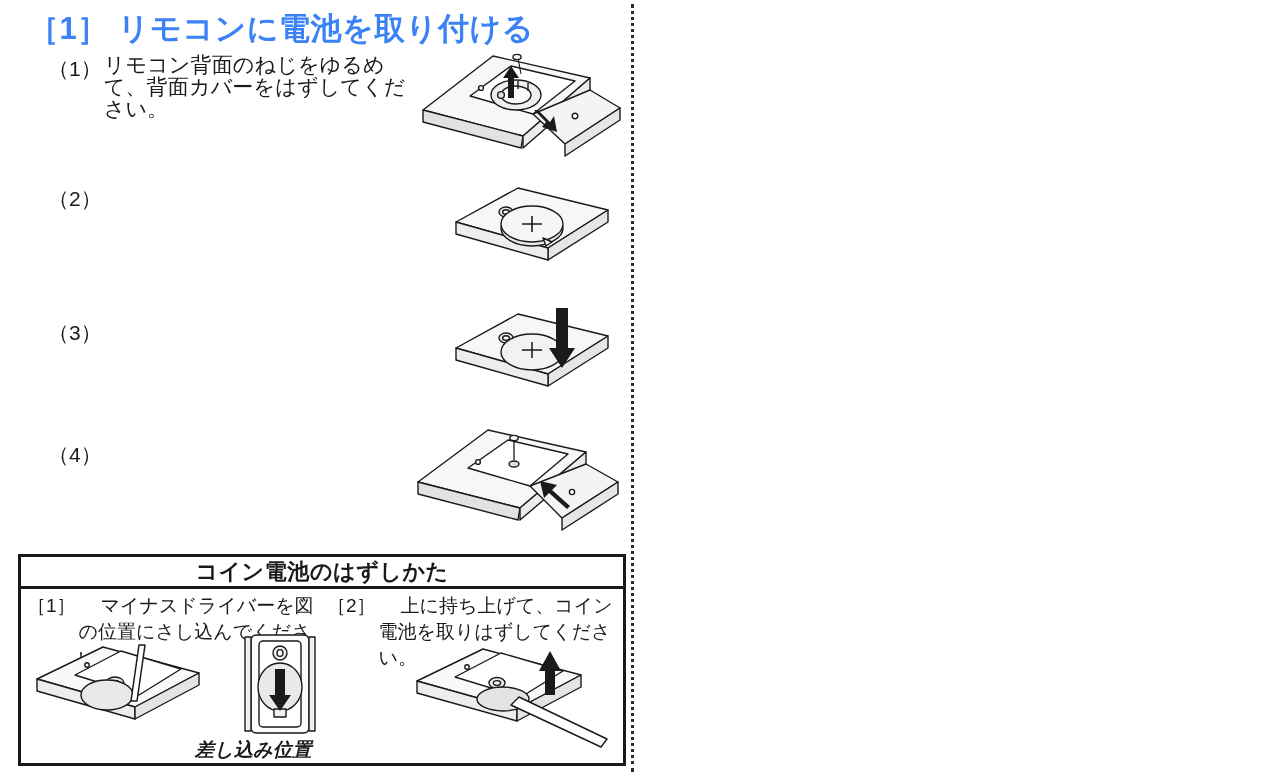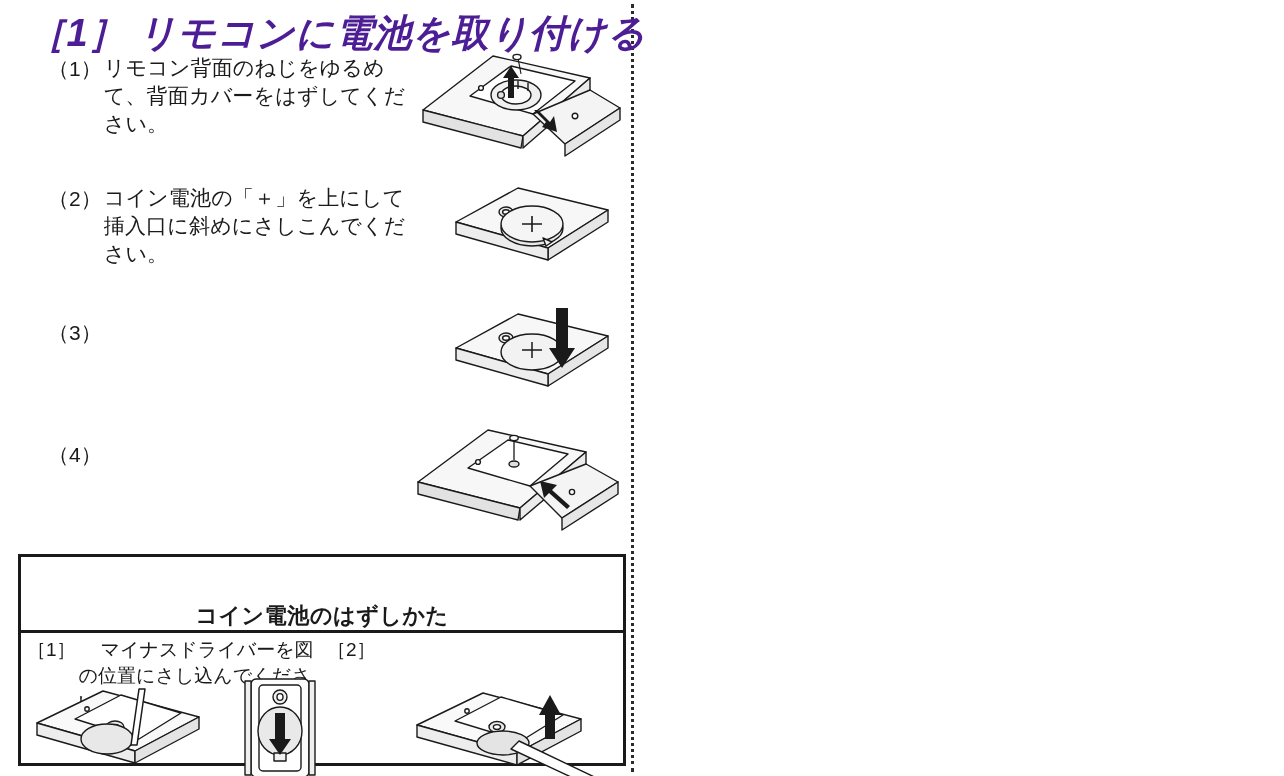--- a/index.html
+++ b/index.html
@@ -25,45 +25,44 @@
   .divider {
     position: absolute;
     left: 631px; top: 4px;
     width: 0; height: 768px;
     border-left: 3px dotted #2b2b2b;
   }
 
   
   .section-head {
     position: absolute;
-    font-size: 38px;
+    font-size: 31px;
     font-weight: bold;
     letter-spacing: 0.5px;
     white-space: nowrap;
-    color: #4c1d95;
-    font-style: italic;
+    color: #3b82f6;
   }
   .sh-left  { left: 28px; top: 8px; }
 
   
   .step {
     position: absolute;
     display: flex;
     align-items: flex-start;
   }
   .step-num {
     font-size: 21px;
     line-height: 30px;
     white-space: nowrap;
     flex: 0 0 auto;
     padding-right: 2px;
   }
   .step-text {
     font-size: 21px;
-    line-height: 28px;
+    line-height: 22px;
     letter-spacing: 0.2px;
   }
 
   
   .s1 { left: 48px;  top: 54px;  width: 370px; }
   .s2 { left: 48px;  top: 184px; width: 370px; }
   .s3 { left: 48px;  top: 318px; width: 370px; }
   .s4 { left: 48px;  top: 440px; width: 380px; }
 
   
@@ -77,21 +76,20 @@
   .box-title {
     height: 32px;
     border-bottom: 3px solid #1a1a1a;
     display: flex;
     align-items: center;
     justify-content: center;
     font-size: 22px;
     font-weight: bold;
     letter-spacing: 0.6px;
     white-space: nowrap;
-    margin-top: 44px;
   }
   .box-body { position: relative; height: calc(100% - 35px); }
 
   .bl-cols { display: flex; padding: 4px 6px 0 6px; gap: 10px; }
   .bl-item { display: flex; align-items: flex-start; width: 50%; }
   .bl-tag  { font-size: 19px; line-height: 26px; flex: 0 0 auto; padding-right: 3px;}
   .bl-txt  { font-size: 19px; line-height: 26px; text-indent: 22px; }
 
   
   .ill-label {
@@ -152,21 +150,20 @@
 
         <g fill="#1a1a1a">
           <path d="M93 50 L93 30 L88 30 L96 18 L104 30 L99 30 L99 50 Z"></path>
           <path d="M123 62 L135 74 L139 68 L142 84 L127 79 L131 74 L119 62 Z"></path>
         </g>
       </svg>
     </div>
 
     <div class="step s2">
       <span class="step-num">（2）</span>
-      <span class="step-text">コイン電池の「＋」を上にして挿入口に斜めにさしこんでください。</span>
     </div>
 
     <div class="ill" style="left:448px; top:182px;">
       <svg width="180" height="110" viewBox="0 0 180 110">
         <g stroke="#1a1a1a" stroke-width="1.4" fill="none" stroke-linejoin="round">
           <path d="M8 40 L70 6 L160 28 L100 66 Z" fill="#f7f7f7"></path>
           <path d="M100 66 L160 28 L160 40 L100 78 Z" fill="#e6e6e6"></path>
           <path d="M8 40 L8 52 L100 78 L100 66 Z" fill="#ededed"></path>
 
           <ellipse cx="58" cy="30" rx="7" ry="5" fill="#eaeaea"></ellipse>
@@ -231,20 +228,21 @@
     <div class="box box-left">
       <div class="box-title">コイン電池のはずしかた</div>
       <div class="box-body">
         <div class="bl-cols">
           <div class="bl-item">
             <span class="bl-tag">［1］</span>
             <span class="bl-txt">マイナスドライバーを図の位置にさし込んでください。</span>
           </div>
           <div class="bl-item">
             <span class="bl-tag">［2］</span>
+            <span class="bl-txt">上に持ち上げて、コイン電池を取りはずしてください。</span>
           </div>
         </div>
 
         <div class="ill" style="left:10px; top:54px;">
           <svg width="195" height="115" viewBox="0 0 195 115">
             <g stroke="#1a1a1a" stroke-width="1.4" fill="none" stroke-linejoin="round">
               <path d="M6 36 L72 4 L168 30 L104 64 Z" fill="#f9f9f9"></path>
               <path d="M6 36 L6 48 L104 76 L104 64 Z" fill="#ededed"></path>
               <path d="M104 64 L168 30 L168 42 L104 76 Z" fill="#e4e4e4"></path>
               <path d="M44 32 L90 8 L150 26 L108 52 Z" fill="#ffffff"></path>

